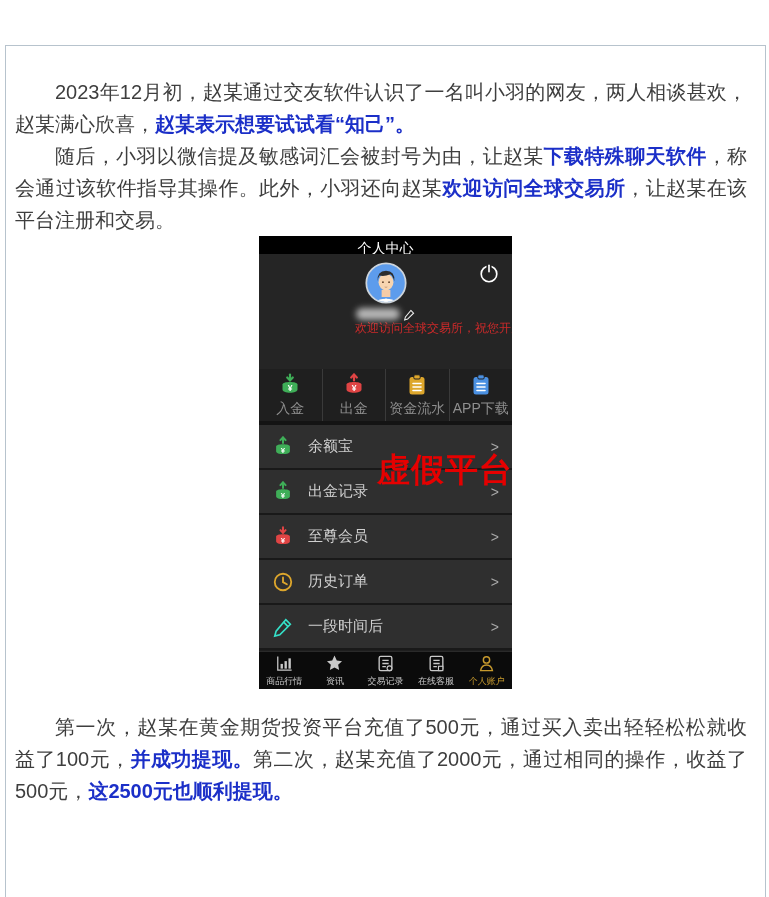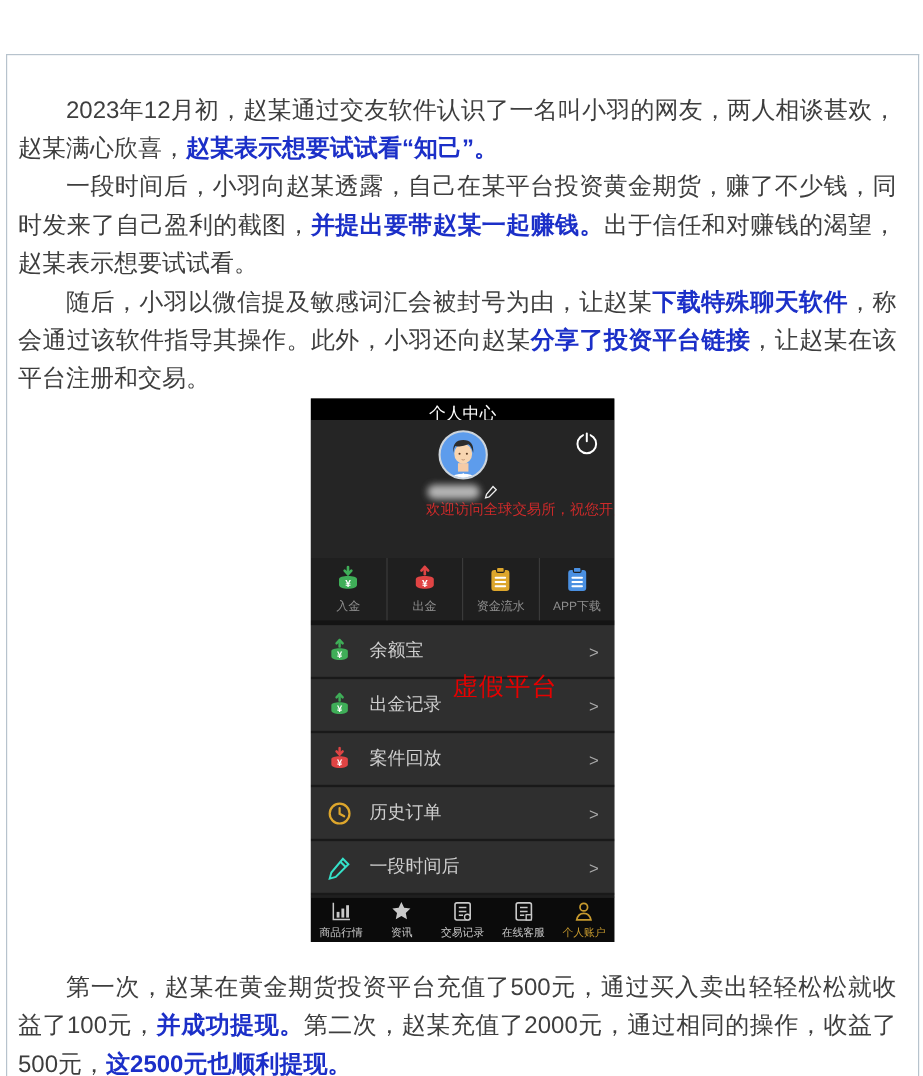--- a/index.html
+++ b/index.html
@@ -34,52 +34,51 @@
   .blur-blob{display:inline-block;width:44px;height:12px;border-radius:6px;background:#cfcfcf;
              filter:blur(3px);opacity:.85;}
   .pencil-ic{width:13px;height:13px;margin-left:3px;}
   .ph-balance,.ph-member{color:var(--gold,#c79a2e);font-size:13px;line-height:16px;text-align:center;white-space:nowrap;}
   .ph-marquee{height:15px;line-height:15px;font-size:12px;color:var(--marquee,#cd2a2a);
               white-space:nowrap;overflow:hidden;padding-left:96px;}
   .ph-actions{height:52px;background:#1f1f1f;display:flex;border-bottom:4px solid #141414;flex:0 0 auto;}
   .ph-action{flex:1;display:flex;flex-direction:column;align-items:center;justify-content:center;
              border-right:1px solid #3a3a3a;}
   .ph-action:last-child{border-right:none;}
-  .ph-action .a-label{font-size:10px;color:#8f8f8f;margin-top:3px;white-space:nowrap;}
+  .ph-action .a-label{font-size:14px;color:#8f8f8f;margin-top:3px;white-space:nowrap;}
   .ph-menu{flex:0 0 auto;}
   .ph-row{height:43px;background:#2f2f2f;border-bottom:2px solid #191919;
           display:flex;align-items:center;padding:0 13px;}
   .ph-row .m-label{font-size:15px;color:#cfcfcf;margin-left:14px;white-space:nowrap;}
   .ph-row .chev{margin-left:auto;color:#a8a8a8;font-size:14px;}
   .ph-spacer{flex:1;background:#1f1f1f;}
   .ph-tabbar{height:37px;background:#0b0b0b;border-top:1px solid #2a2a2a;display:flex;flex:0 0 auto;}
   .ph-tab{flex:1;display:flex;flex-direction:column;align-items:center;justify-content:center;color:#c9c9c9;}
   .ph-tab .t-label{font-size:9px;margin-top:2px;white-space:nowrap;}
   .ph-tab.active{color:var(--gold,#c9a13b);}
-  .ph-watermark{position:absolute;top:226px;left:118px;font-size:21px;font-weight:normal;
+  .ph-watermark{position:absolute;top:212px;left:118px;font-size:33px;font-weight:bold;
                 color:var(--watermark,#e60000);white-space:nowrap;z-index:5;letter-spacing:1px;}
 
   .ic{display:inline-flex;align-items:center;justify-content:center;}
   .ic-green{color:var(--green,#3fae58);}
   .ic-red{color:var(--red,#e04444);}
   .ic-yellow{color:var(--yellow,#dda62c);}
   .ic-blue{color:var(--blue,#4a90e2);}
   .ic-teal{color:var(--teal,#35e0c8);}
 </style>
 </head>
 <body>
 
 <div class="page">
 
 
   <div class="content-box">
     <div class="article">
       <p class="first"><span>2023年12月初，赵某通过交友软件认识了一名叫小羽的网友，两人相谈甚欢，赵某满心欣喜，</span><span class="hl">赵某表示想要试试看“知己”。</span></p>
-      <p><span>一段时间后，小羽向赵某透露，自己在某平台投资黄金期货，赚了不少钱，同时发来了自己盈利的截图，</span><span class="hl">并提出要带赵某一起赚钱。</span><span>出于信任和对赚钱的渴望，赵某表示想要试试看。</span></p>
-      <p><span>随后，小羽以微信提及敏感词汇会被封号为由，让赵某</span><span class="hl">下载特殊聊天软件</span><span>，称会通过该软件指导其操作。此外，小羽还向赵某</span><span class="hl">分享了投资平台链接</span><span>，让赵某在该平台注册和交易。</span></p>
+      <p><span>随后，小羽以微信提及敏感词汇会被封号为由，让赵某</span><span class="hl">下载特殊聊天软件</span><span>，称会通过该软件指导其操作。此外，小羽还向赵某</span><span class="hl">欢迎访问全球交易所</span><span>，让赵某在该平台注册和交易。</span></p>
 
       <div class="phone">
         <div class="ph-header">
           <span>个人中心</span>
         </div>
 
         <div class="ph-profile">
           <div class="ph-logout">
             <svg viewBox="0 0 24 24" width="22" height="22">
               <circle cx="12" cy="13" r="8.5" fill="none" stroke="#fff" stroke-width="1.8"></circle>
@@ -202,21 +201,21 @@
             <span class="ic ic-red">
               <svg viewBox="0 0 24 24" width="22" height="22">
                 <g stroke="currentColor" stroke-width="2.2" fill="none" stroke-linecap="round">
                   <path d="M12 1.5v5.5"></path>
                     <path d="M9.2 4.5l2.8 3 2.8-3"></path>
                   </g>
                 <path d="M4.5 11.5c0-1.7 3.4-2.6 7.5-2.6s7.5.9 7.5 2.6v5c0 2-3.4 3.2-7.5 3.2s-7.5-1.2-7.5-3.2z" fill="currentColor"></path>
                 <text x="12" y="18" text-anchor="middle" font-size="8.5" fill="#fff" font-weight="bold">¥</text>
               </svg>
               </span>
-            <span class="m-label">案件回放</span>
+            <span class="m-label">至尊会员</span>
             <span class="chev">&gt;</span>
           </div>
           <div class="ph-row">
             <span class="ic ic-yellow">
               <svg viewBox="0 0 24 24" width="22" height="22">
                 <circle cx="12" cy="12" r="9" fill="none" stroke="currentColor" stroke-width="2"></circle>
                 <path d="M12 7v5.2l4.2 2.2" fill="none" stroke="currentColor" stroke-width="2" stroke-linecap="round"></path>
               </svg>
               </span>
             <span class="m-label">历史订单</span>

